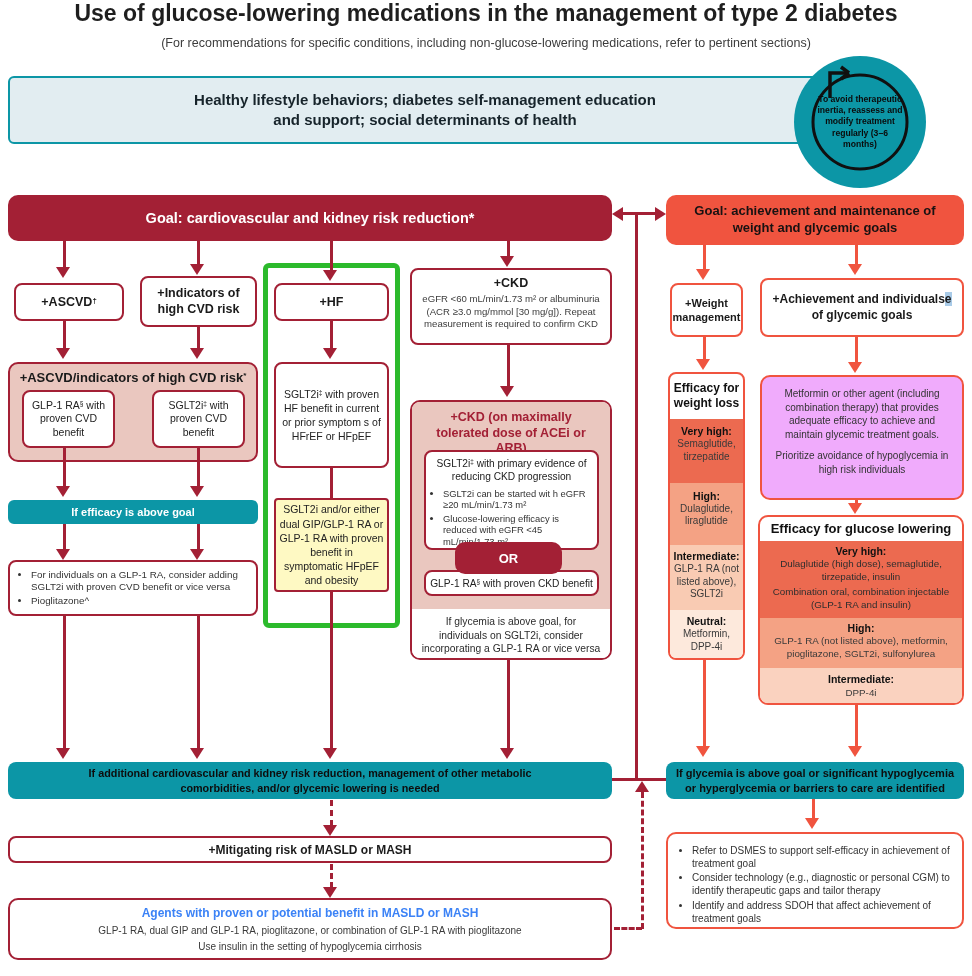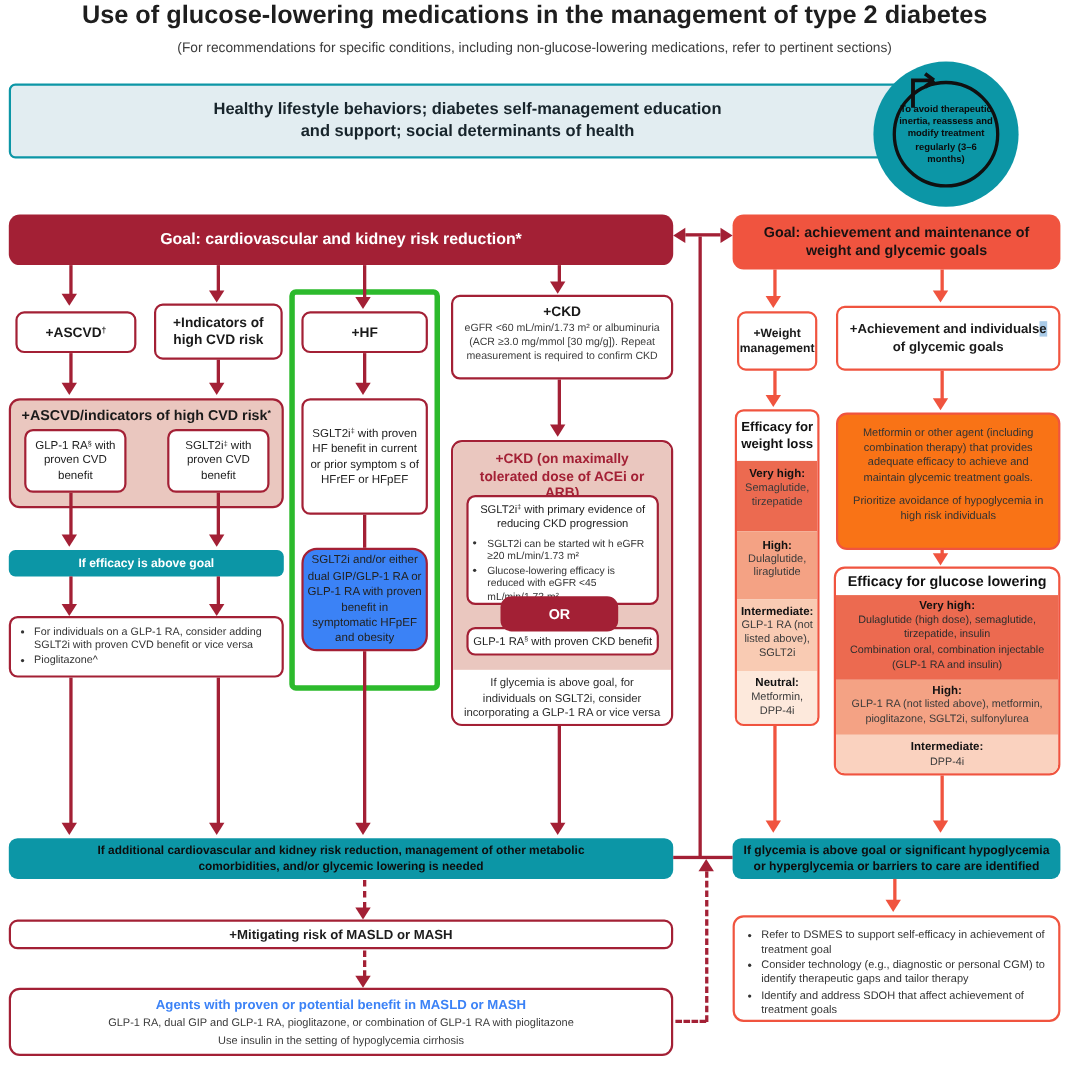--- a/index.html
+++ b/index.html
@@ -147,21 +147,21 @@
 
   <div class="abs vline z5" style="left:63px;top:616px;height:134px;"></div>
   <div class="abs tri td z5" style="left:56px;top:748px;"></div>
   <div class="abs vline z5" style="left:197px;top:616px;height:134px;"></div>
   <div class="abs tri td z5" style="left:190px;top:748px;"></div>
 
   <div class="abs ctr z3" style="left:274px;top:362px;width:115px;height:106px;background:#fff;border:2.5px solid var(--dr);border-radius:8px;font-size:10.5px;color:#222;line-height:1.35;">
     <div style="width:102px;"><span>SGLT2i</span><span class="sup">‡</span><span> with proven HF benefit in current or prior symptom s of HFrEF or HFpEF</span></div>
   </div>
   <div class="abs vline z5" style="left:330px;top:468px;height:30px;"></div>
-  <div class="abs ctr z3" style="left:274px;top:498px;width:115px;height:94px;background:#3b82f6;border:2.5px solid var(--dr);border-radius:14px;font-size:10.5px;color:#222;line-height:1.35;">
+  <div class="abs ctr z3" style="left:274px;top:498px;width:115px;height:94px;background:#fef9c3;border:2.5px solid var(--dr);border-radius:4px;font-size:10.5px;color:#222;line-height:1.35;">
     <div style="width:104px;">SGLT2i and/or either dual GIP/GLP-1 RA or GLP-1 RA with proven benefit in symptomatic HFpEF and obesity</div>
   </div>
   <div class="abs vline z5" style="left:330px;top:592px;height:158px;"></div>
   <div class="abs tri td z5" style="left:323px;top:748px;"></div>
 
   <div class="abs z3" style="left:410px;top:400px;width:202px;height:260px;background:#fff;border:2.5px solid var(--dr);border-radius:10px;overflow:hidden;">
     <div class="abs" style="left:0;top:0;width:100%;height:207px;background:var(--pink);"></div>
     <div class="abs" style="left:0;top:8px;width:100%;text-align:center;font-size:12.5px;font-weight:bold;color:var(--dr);line-height:1.25;">
       <div style="margin:0 14px;">+CKD (on maximally tolerated dose of ACEi or ARB)</div>
     </div>
@@ -206,21 +206,21 @@
     <div style="flex:1;background:var(--neu);padding:5px 2px;font-size:10px;line-height:1.25;">
       <span class="tier-label" style="font-size:10.5px;">Neutral:</span>
       <span class="tier-drugs">Metformin, DPP-4i</span>
     </div>
   </div>
   <div class="abs vline-or z5" style="left:703px;top:660px;height:88px;"></div>
   <div class="abs tri td-or z5" style="left:696px;top:746px;"></div>
 
   <div class="abs vline-or z5" style="left:855px;top:337px;height:28px;"></div>
   <div class="abs tri td-or z5" style="left:848px;top:362px;"></div>
-  <div class="abs z3" style="left:760px;top:375px;width:204px;height:125px;background:#f97316;border:2.5px solid var(--or);border-radius:10px;padding:10px 8px;text-align:center;font-size:10px;color:#333;line-height:1.35;">
+  <div class="abs z3" style="left:760px;top:375px;width:204px;height:125px;background:#f0abfc;border:2.5px solid var(--or);border-radius:10px;padding:10px 8px;text-align:center;font-size:10px;color:#333;line-height:1.35;">
     <div>Metformin or other agent (including combination therapy) that provides adequate efficacy to achieve and maintain glycemic treatment goals.</div>
     <div style="margin-top:8px;">Prioritize avoidance of hypoglycemia in high risk individuals</div>
   </div>
 
   <div class="abs vline-or z5" style="left:855px;top:500px;height:5px;"></div>
   <div class="abs tri td-or z5" style="left:848px;top:503px;"></div>
   <div class="abs z3" style="left:758px;top:515px;width:206px;height:190px;border:2.5px solid var(--or);border-radius:10px;overflow:hidden;background:#fff;display:flex;flex-direction:column;text-align:center;">
     <div style="height:27px;display:flex;align-items:center;justify-content:center;font-size:13px;font-weight:bold;color:#111;">Efficacy for glucose lowering</div>
     <div style="height:78px;background:var(--vh);padding:4px 6px;font-size:9.8px;line-height:1.28;">
       <span class="tier-label" style="font-size:10.5px;">Very high:</span>

